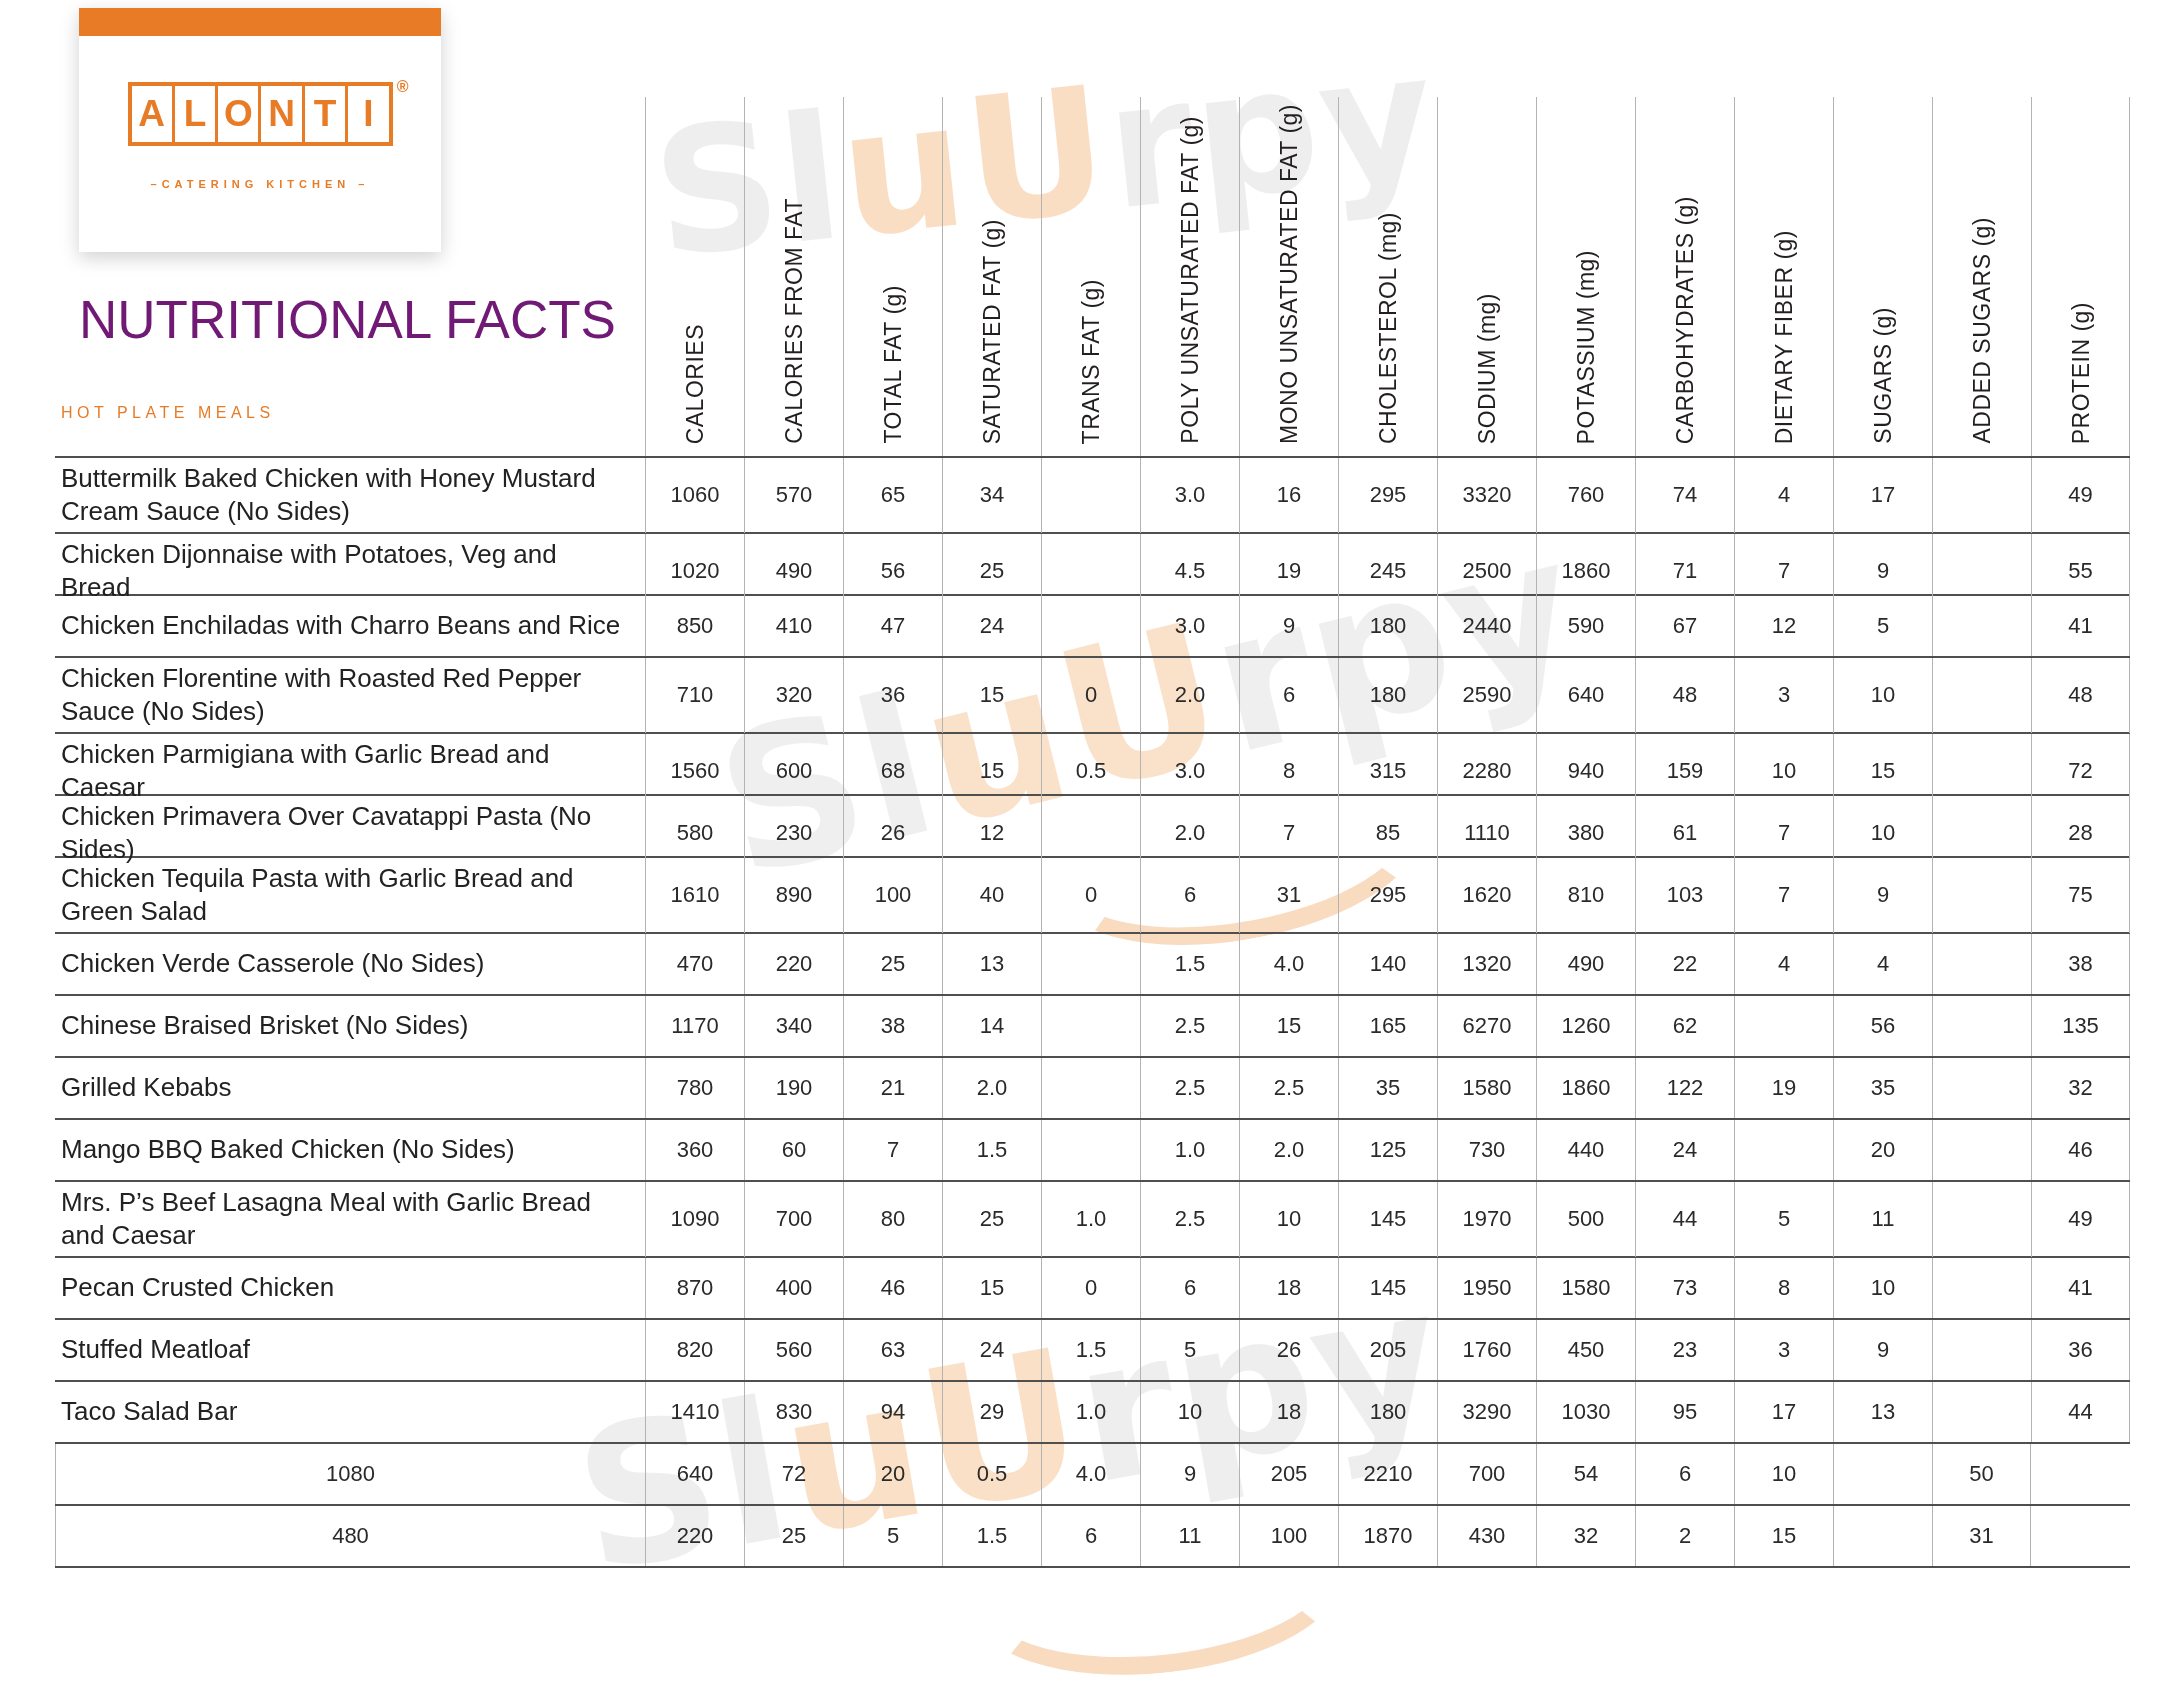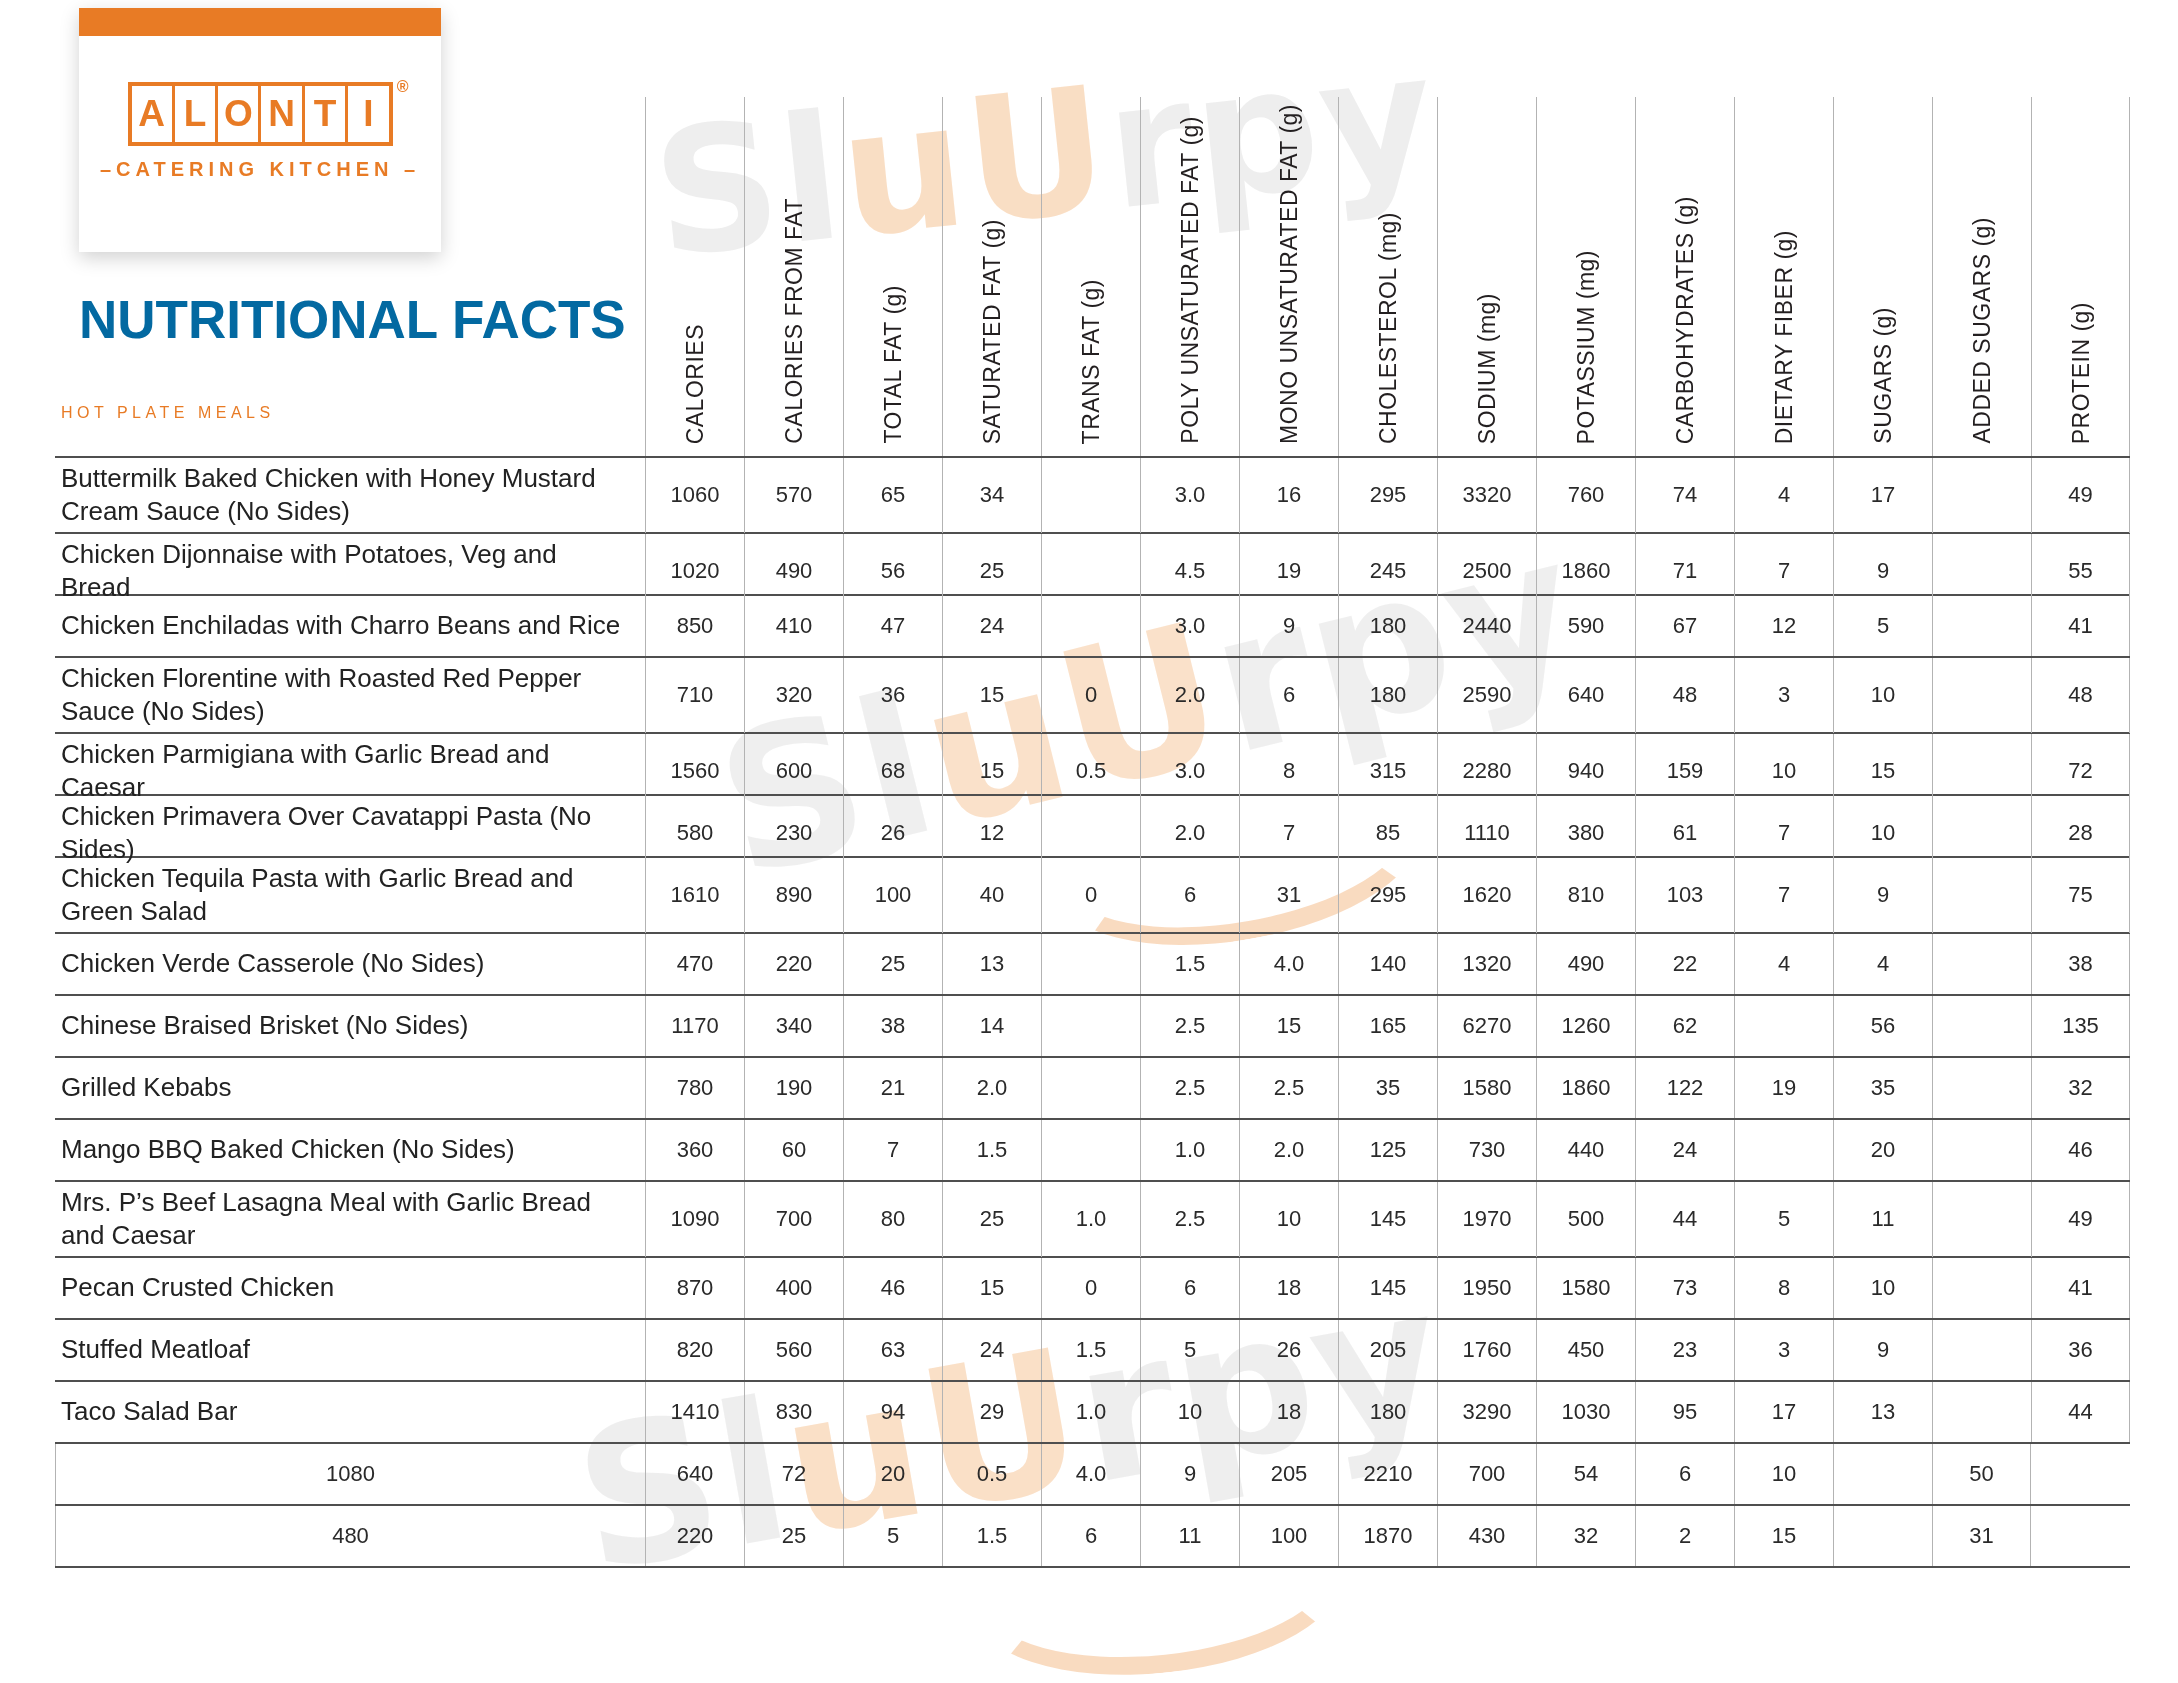--- a/index.html
+++ b/index.html
@@ -71,37 +71,37 @@
   }
   .logo-letter:nth-last-child(2) { border-right: none; }
   .logo-reg {
     position: absolute;
     right: -20px; top: -8px;
     color: #e87b25;
     font-size: 16px;
     font-weight: 700;
   }
   .logo-tagline {
-    margin-top: 12px;
+    margin-top: 32px;
     text-align: center;
     color: #e87b25;
-    font-size: 20px;
+    font-size: 11px;
     font-weight: 700;
     letter-spacing: 5px;
     white-space: nowrap;
   }
   .logo-tagline::before { content: "\2013 "; }
   .logo-tagline::after  { content: " \2013"; }
 
   .page-title {
     position: absolute;
     left: 79px; top: 289px;
     font-size: 53px;
-    font-weight: 700;
-    color: #0369a1;
+    font-weight: 400;
+    color: #701a75;
     letter-spacing: 0px;
     z-index: 2;
     text-align: right;
   }
   .section-title {
     position: absolute;
     left: 61px; top: 404px;
     font-size: 16px;
     font-weight: 500;
     color: #e87b25;

